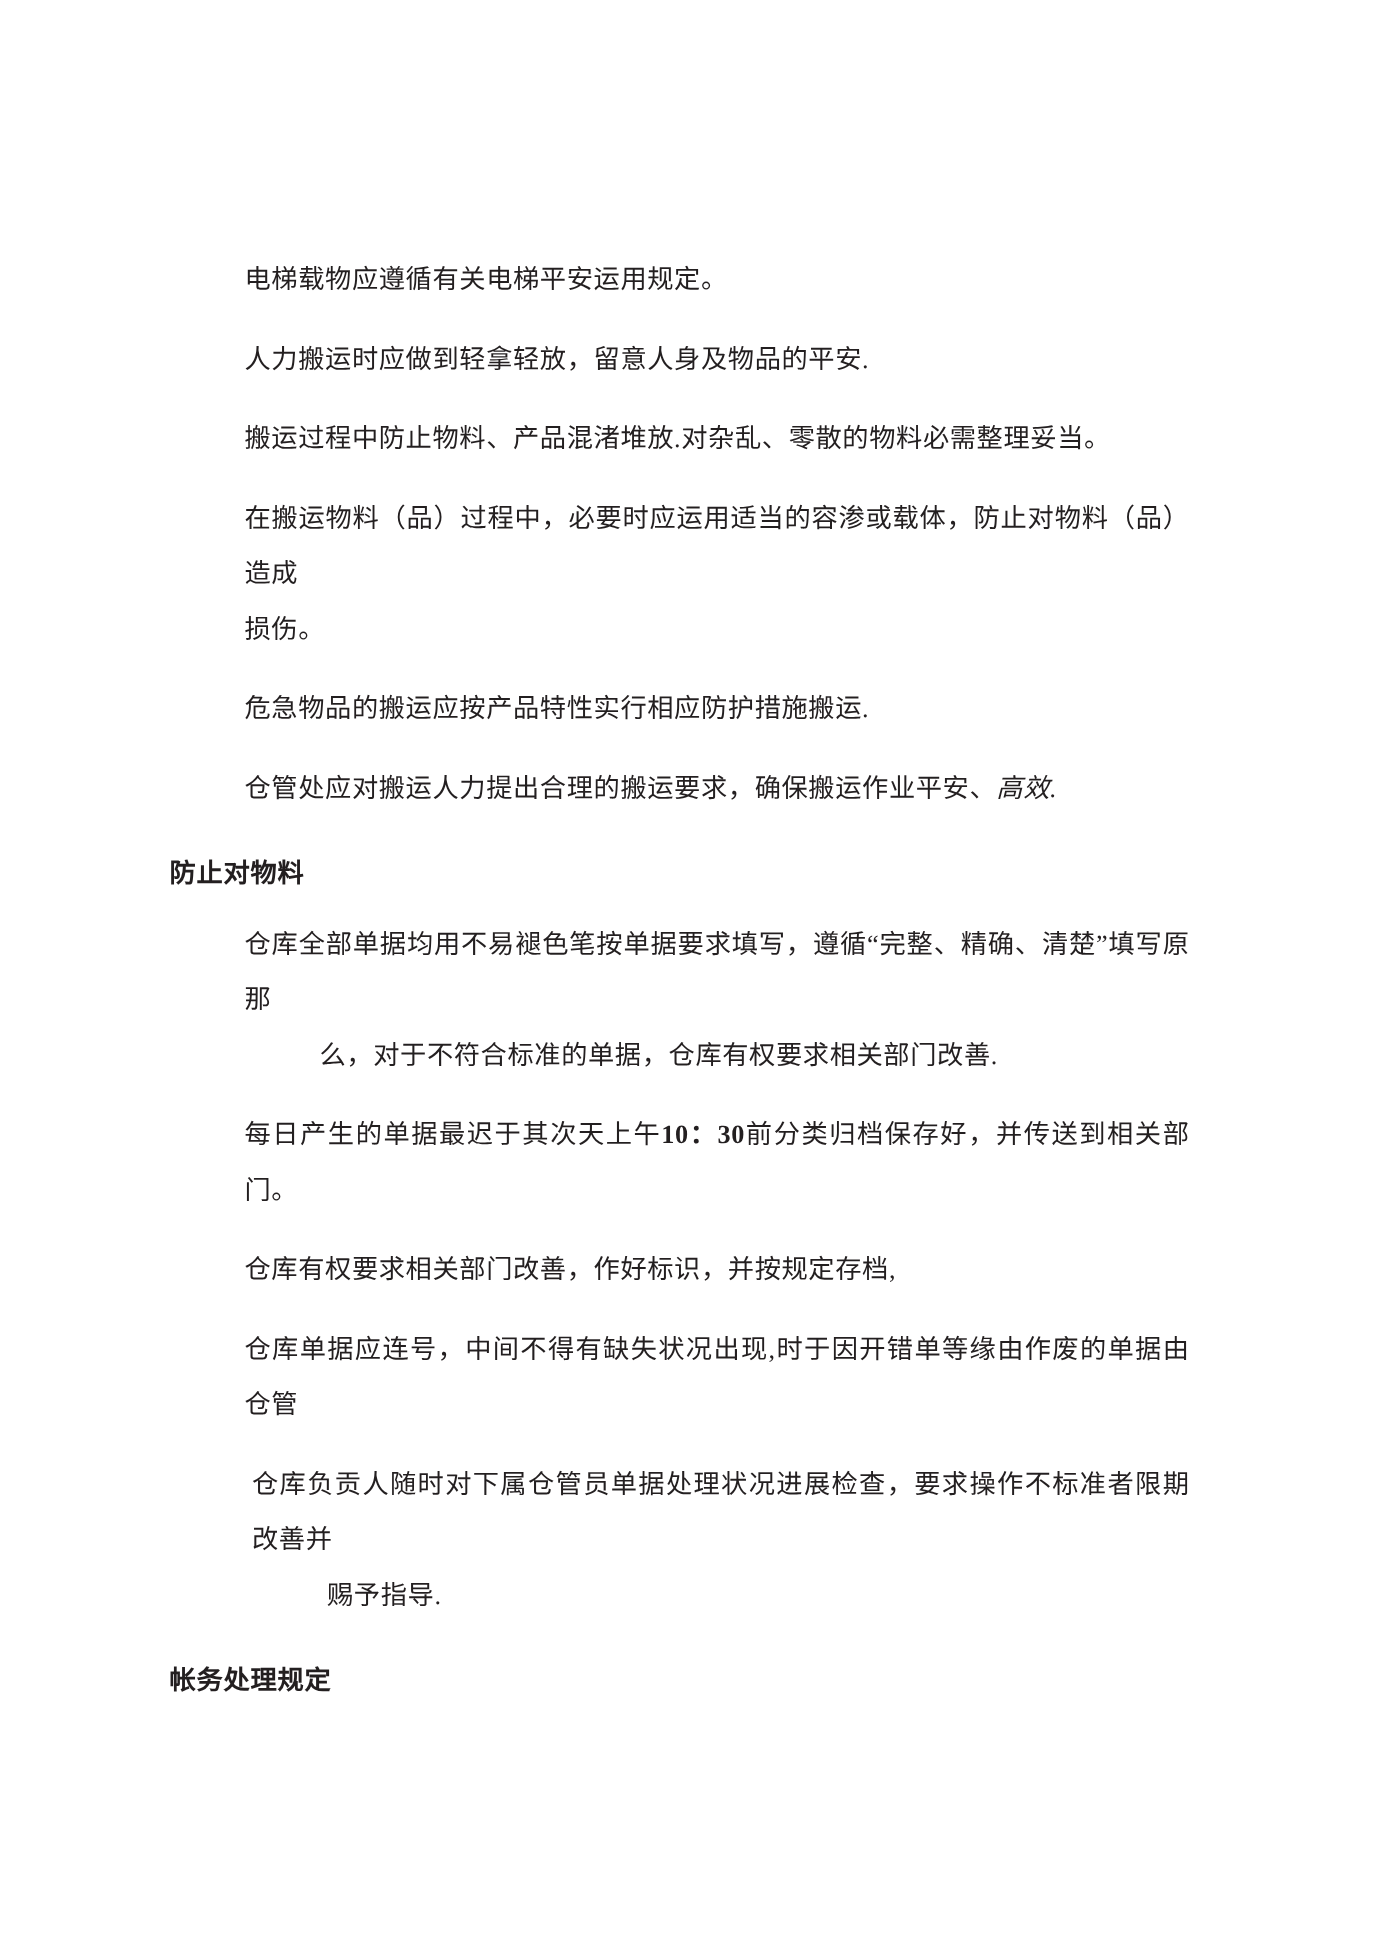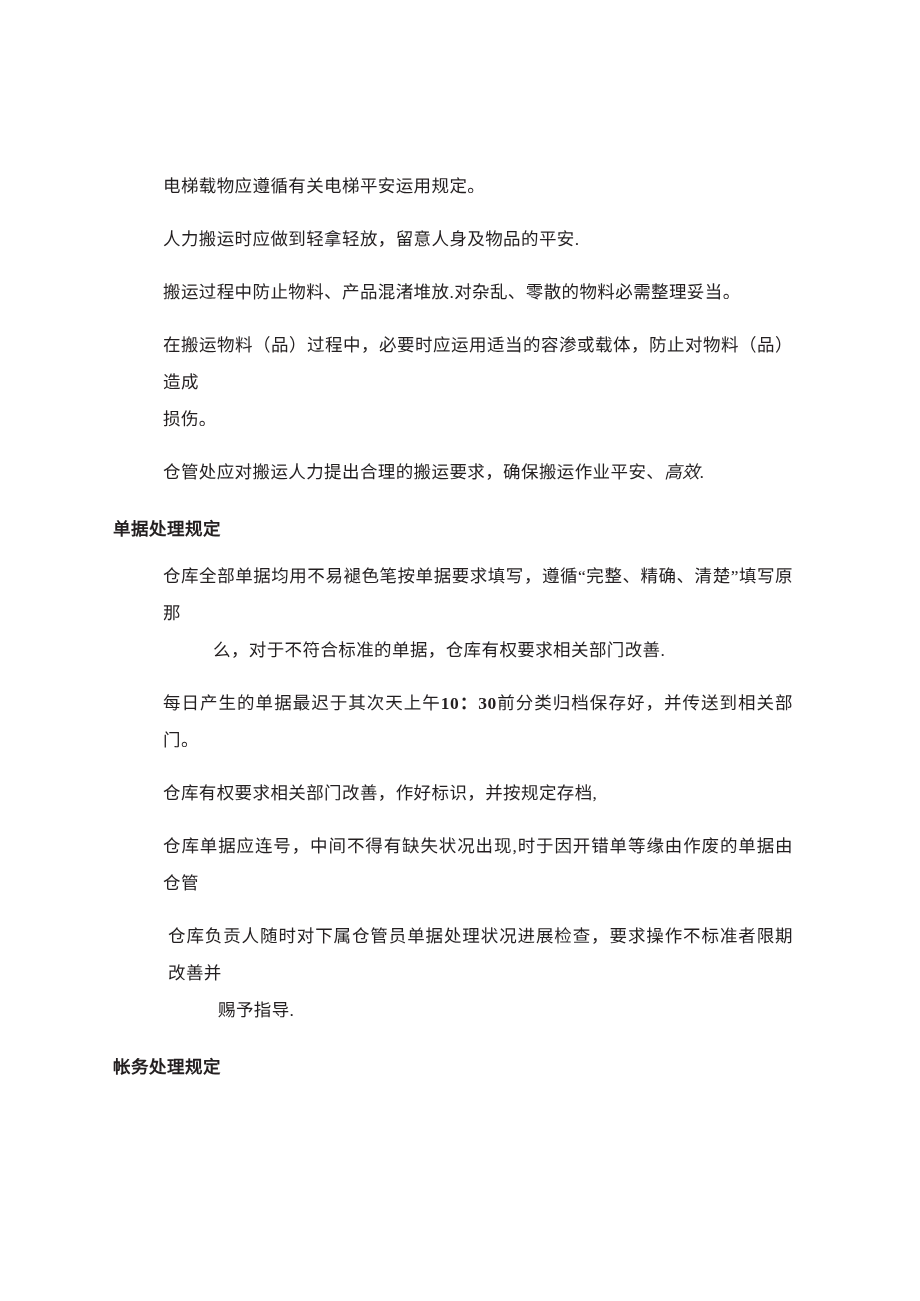--- a/index.html
+++ b/index.html
@@ -101,27 +101,30 @@
 
     <p class="para">
       <span>搬运过程中防止物料、产品混渚堆放.对杂乱、零散的物料必需整理妥当。</span>
     </p>
 
     <p class="para">
       <span>在搬运物料（品）过程中，必要时应运用适当的容渗或载体，防止对物料（品）造成</span>
       <span class="cont" style="padding-left:0">损伤。</span>
     </p>
 
+    <p class="para">
+      <span>危急物品的搬运应按产品特性实行相应防护措施搬运.</span>
+    </p>
 
 
     <p class="para loose">
       <span>仓管处应对搬运人力提出合理的搬运要求，确保搬运作业平安、</span><span class="ital">高效.</span>
     </p>
 
-    <h2 class="heading gap-after">单据处理规定</h2>
+    <h2 class="heading gap-after">防止对物料</h2>
 
     <p class="para">
       <span>仓库全部单据均用不易褪色笔按单据要求填写，遵循“完整、精确、清楚”填写原那</span>
       <span class="cont">么，对于不符合标准的单据，仓库有权要求相关部门改善.</span>
     </p>
 
     <p class="para">
       <span>每日产生的单据最迟于其次天上午</span><span class="bold">10：30</span><span>前分类归档保存好，并传送到相关部门。</span>
     </p>
 

